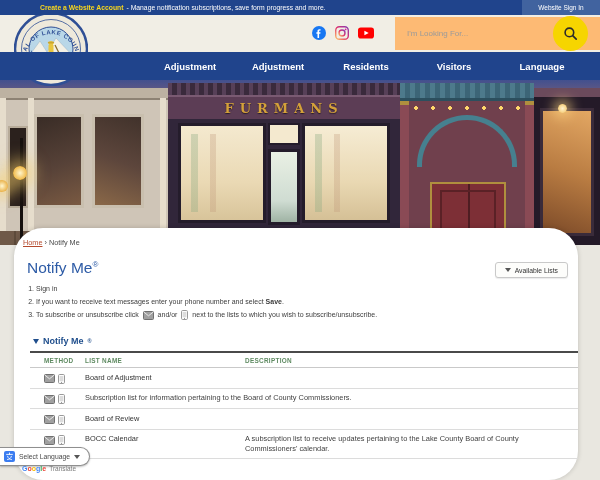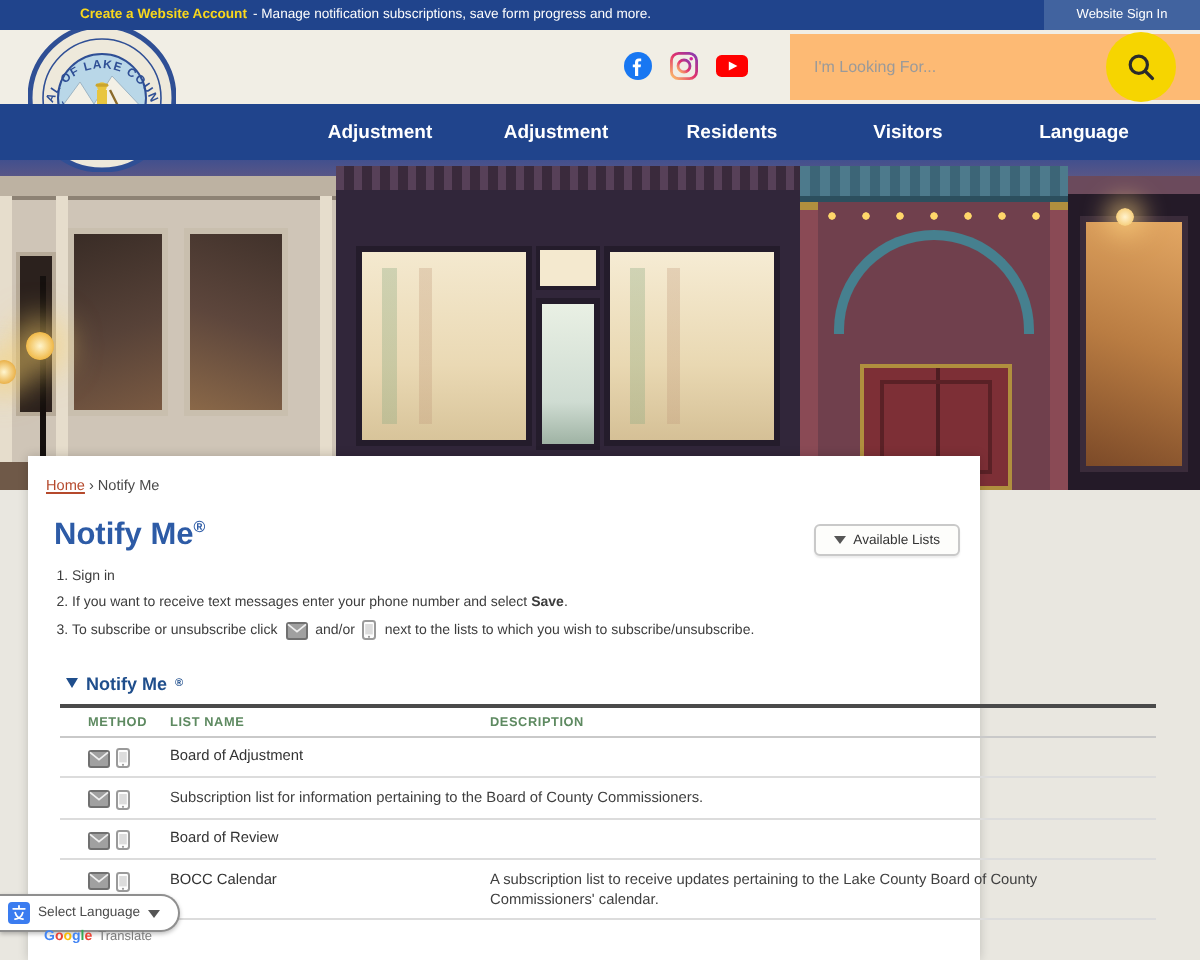--- a/index.html
+++ b/index.html
@@ -79,26 +79,26 @@
   .h-tpilL, .h-tpilR { position:absolute; top:18px; bottom:0; width:9px; background:#8a4a55; border-top:4px solid #b08f3e; }
   .h-right { position:absolute; left:534px; top:8px; width:66px; height:157px; background:#241a28; }
   .h-right::before { content:""; position:absolute; left:0; top:0; width:100%; height:9px; background:#6b4a5c; }
   .h-rwin { position:absolute; left:6px; top:20px; width:54px; height:128px; border:3px solid #3a2b3a;
           background:linear-gradient(200deg,#e3a763 0%,#b97c42 50%,#7c4a28 100%); }
   .h-bulb { position:absolute; left:24px; top:16px; width:9px; height:9px; border-radius:50%;
           background:radial-gradient(circle,#fff3cf,#f3c05a); box-shadow:0 0 12px 5px rgba(255,215,130,.6); }
 
   
   .main-bg { position:absolute; left:0; top:245px; width:600px; height:235px; background:#e9e7e0; }
-  .card { position:absolute; left:14px; top:228px; width:476px; height:252px; background:#fff; z-index:25;
-          box-shadow:0 0 5px rgba(0,0,0,.18); padding:10px 10px 0 6px; }
+  .card { position:absolute; left:14px; top:228px; width:564px; height:252px; background:#fff; z-index:25;
+          box-shadow:0 0 5px rgba(0,0,0,.18); padding:10px 10px 0 6px;border-radius:29px; }
   .breadcrumb { font-size:7.3px; color:#4a4a4a; padding-left:3px; }
   .breadcrumb a { color:#b5492c; text-decoration:underline; cursor:pointer; }
   .breadcrumb .sep { margin:0 2px; }
-  .page-title { margin:12px 0 0 7px; font-size:15.5px; color:#2d5ba6; font-weight:bold; font-family:"Liberation Sans", sans-serif; }
+  .page-title { margin:12px 0 0 7px; font-size:15.5px; color:#2d5ba6; font-weight:normal; font-family:"Liberation Sans", sans-serif; }
   .page-title sup { font-size:8px; }
   .avail-btn { position:absolute; right:10px; top:34px; background:#fdfdfb; border:1px solid #c9c9c9; border-radius:3px;
           padding:3.5px 9px; font-size:6.8px; color:#333; display:flex; align-items:center; gap:4px; cursor:pointer;
           box-shadow:0 1px 1px rgba(0,0,0,.08); }
   .tri { width:0; height:0; border-left:3px solid transparent; border-right:3px solid transparent; border-top:4px solid #555; }
   ol.steps { margin:7px 0 0 3px; padding-left:13px; font-size:7px; color:#3c3c3c; }
   ol.steps li { margin-bottom:3.5px; line-height:9.5px; }
   ol.steps b { font-weight:bold; }
   .inline-icon { vertical-align:middle; margin:0 2px; }
   .notify-signin { display:inline-block; margin:14px 0 0 21px; background:#fff; border:1px solid #ccc; border-radius:4px;
@@ -222,20 +222,23 @@
       <div class="h-pilaster" style="right:2px;"></div>
       <div class="h-ldoor"></div>
       <div class="h-lwin1"></div>
       <div class="h-lwin2"></div>
     </div>
     <div class="h-lamp-pole"></div>
     <div class="h-lamp"></div>
     <div class="h-lamp2"></div>
     <div class="h-center">
       <div class="h-cornice"></div>
+      <div class="h-signband">
+        <span class="h-furmans">FURMANS</span>
+      </div>
       <div class="h-cwinL"></div>
       <div class="h-ctransom"></div>
       <div class="h-cdoor"></div>
       <div class="h-cwinR"></div>
       <div class="h-flowers"></div>
     </div>
     <div class="h-theater">
       <div class="h-tcornice"></div>
       <div class="h-lights"></div>
       <div class="h-arch"></div>

